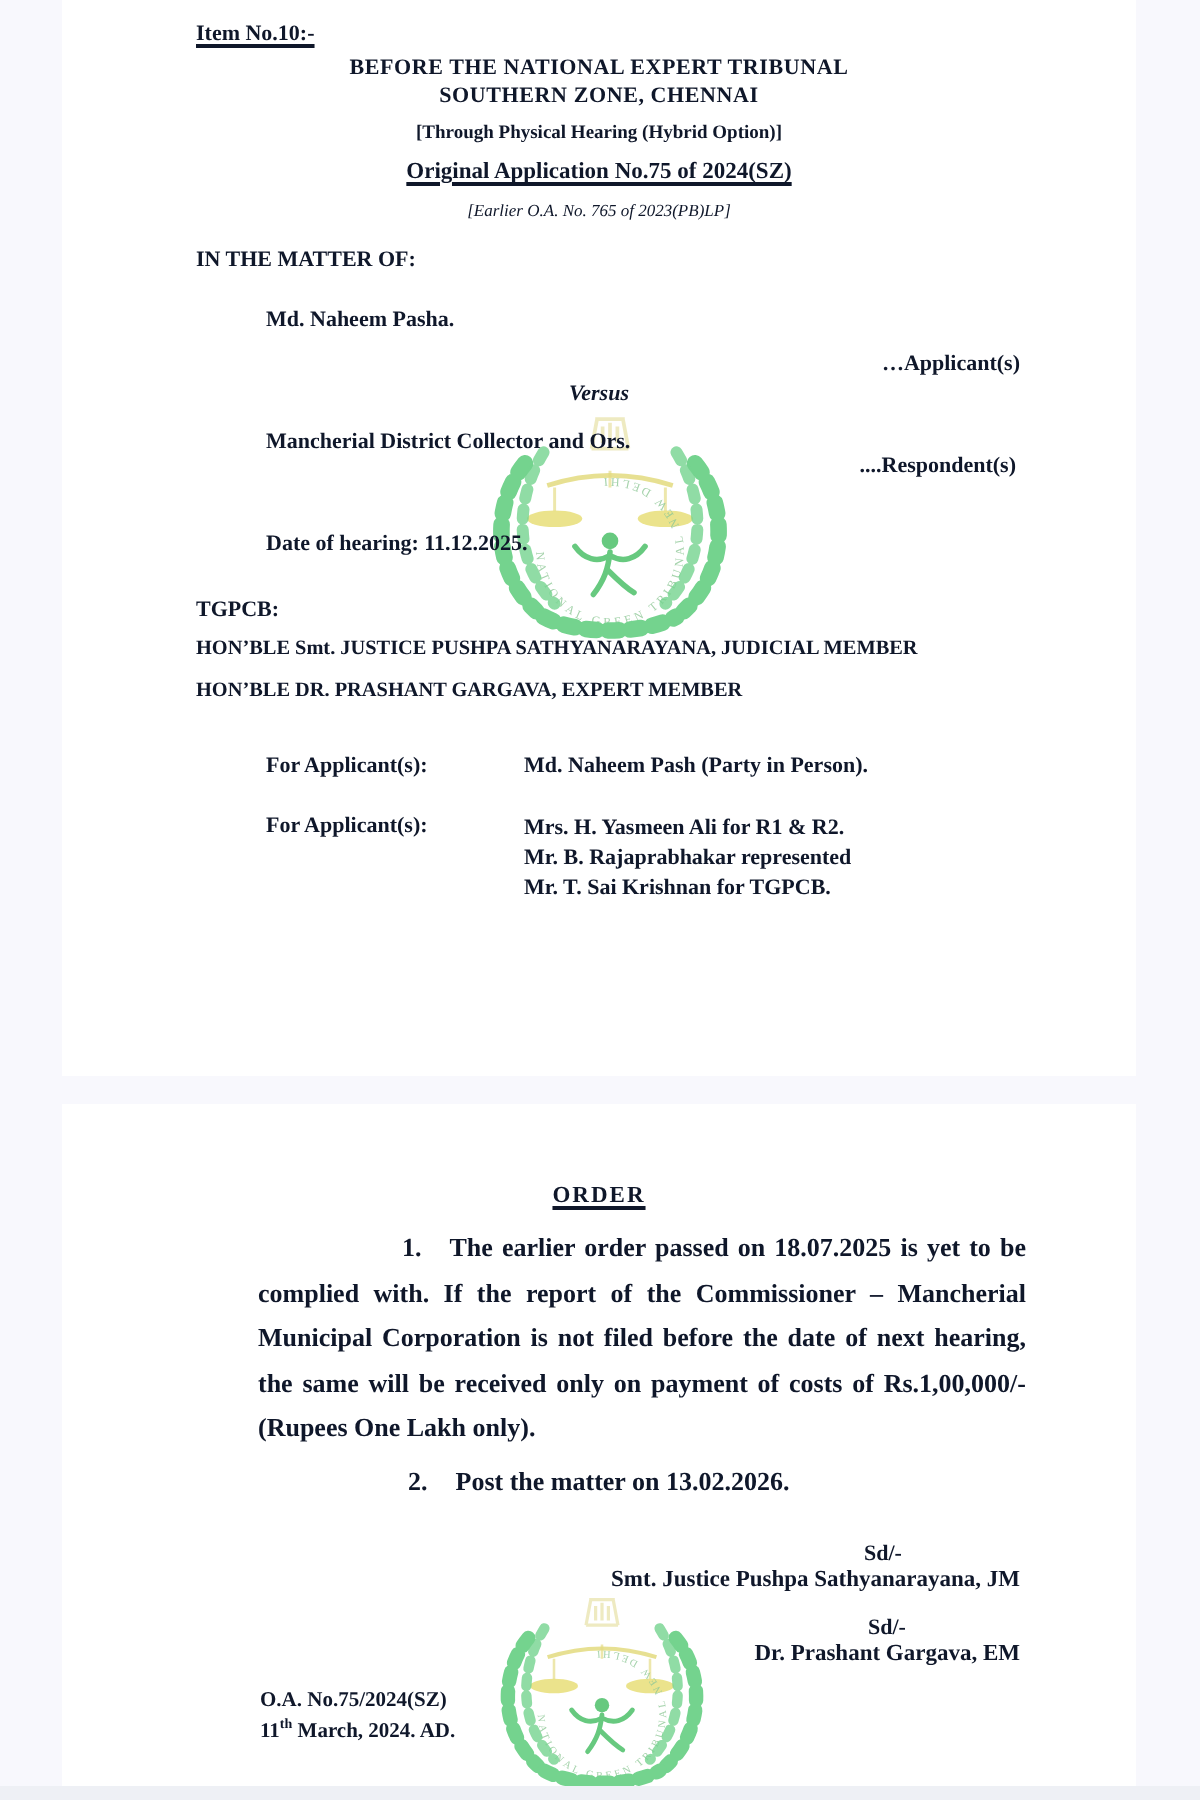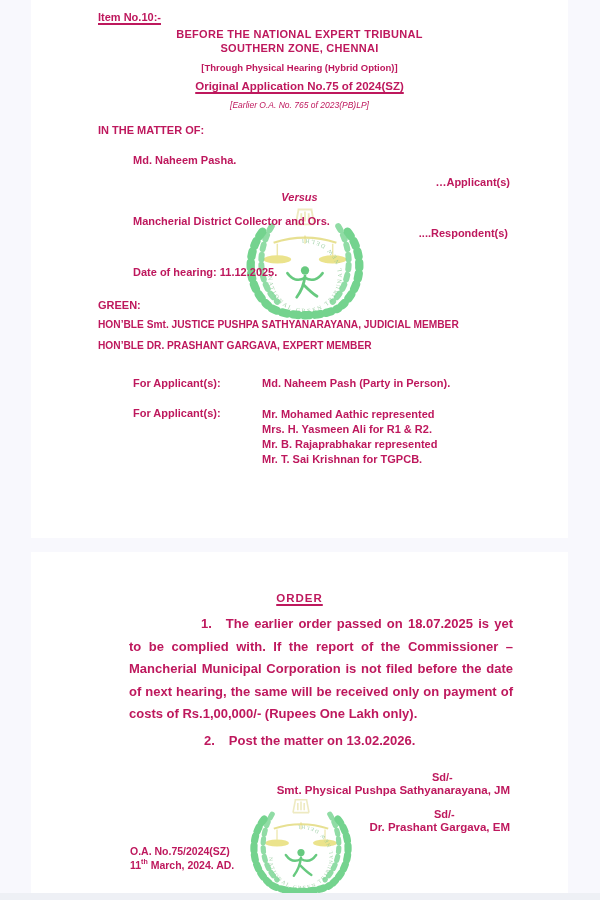--- a/index.html
+++ b/index.html
@@ -1,17 +1,17 @@
 <!DOCTYPE html>
 <html><head>
 <meta charset="utf-8">
 <style>
   html,body{margin:0;padding:0;background:#f8f8fd;}
   #stage{position:relative;width:600px;height:900px;background:#f8f8fd;overflow:hidden;
-         font-family:Liberation Sans, sans-serif;color:#be185d;}
+         font-family:Liberation Serif, serif;color:#0f172a;}
   .page{position:absolute;left:31px;width:537px;background:#ffffff;overflow:hidden;}
   #page1{top:0;height:538px;}
   #page2{top:552px;height:341px;}
   #bottom-strip{position:absolute;left:0;top:893px;width:600px;height:7px;background:#eef0f5;}
   .abs{position:absolute;}
   .b{font-weight:bold;}
   .ctr{left:0;width:100%;text-align:center;}
   .u{text-decoration:underline;text-decoration-thickness:1.5px;text-underline-offset:2px;}
   .fs11{font-size:11px;}
   .wm{position:absolute;z-index:0;}
@@ -86,30 +86,29 @@
     <div class="abs txt b fs11" style="right:58px;top:176px">…Applicant(s)</div>
 
     <div class="abs txt ctr b fs11" style="top:191px;font-style:italic">Versus</div>
 
     <div class="abs txt b fs11" style="left:102px;top:215px">Mancherial District Collector and Ors.</div>
 
     <div class="abs txt b fs11" style="right:60px;top:227px">....Respondent(s)</div>
 
     <div class="abs txt b fs11" style="left:102px;top:266px">Date of hearing: 11.12.2025.</div>
 
-    <div class="abs txt b fs11" style="left:67px;top:299px">GREEN:</div>
+    <div class="abs txt b fs11" style="left:67px;top:299px">TGPCB:</div>
     <div class="abs txt b" style="left:67px;top:319px;font-size:10.2px">HON’BLE Smt. JUSTICE PUSHPA SATHYANARAYANA, JUDICIAL MEMBER</div>
     <div class="abs txt b" style="left:67px;top:340px;font-size:10.2px">HON’BLE DR. PRASHANT GARGAVA, EXPERT MEMBER</div>
 
     <div class="abs txt b fs11" style="left:102px;top:377px">For Applicant(s):</div>
     <div class="abs txt b fs11" style="left:231px;top:377px">Md. Naheem Pash (Party in Person).</div>
 
     <div class="abs txt b fs11" style="left:102px;top:407px">For Applicant(s):</div>
     <div class="abs b fs11" style="left:231px;top:407px;line-height:15px;z-index:1">
-      <div>Mr. Mohamed Aathic represented</div>
       <div>Mrs. H. Yasmeen Ali for R1 &amp; R2.</div>
       <div>Mr. B. Rajaprabhakar represented</div>
       <div>Mr. T. Sai Krishnan for TGPCB.</div>
     </div>
 
   </div>
 
   <div class="page" id="page2">
     <svg class="wm" style="left:196px;top:243px" width="148" height="104" viewBox="0 0 160 130">
       <use href="#ngt"></use>
@@ -119,21 +118,21 @@
 
     <p class="abs para b" style="left:98px;top:61px;width:384px;font-size:13px;line-height:22.5px;text-indent:72px">
       <span class="pnum">1.</span><span>The earlier order passed on 18.07.2025 is yet to be complied with.  If the report of the Commissioner – Mancherial Municipal Corporation is not filed before the date of next hearing, the same will be received only on payment of costs of Rs.1,00,000/- (Rupees One Lakh only).</span>
     </p>
 
     <div class="abs txt b" style="left:173px;top:181px;font-size:13px">
       <span class="pnum">2.</span><span>Post the matter on </span><span>13.02.2026.</span>
     </div>
 
     <div class="abs txt b fs11" style="left:401px;top:219px">Sd/-</div>
-    <div class="abs txt b" style="right:58px;top:232px;font-size:11.5px">Smt.  Physical Pushpa Sathyanarayana, JM</div>
+    <div class="abs txt b" style="right:58px;top:232px;font-size:11.5px">Smt.  Justice Pushpa Sathyanarayana, JM</div>
 
     <div class="abs txt b fs11" style="left:403px;top:256px">Sd/-</div>
     <div class="abs txt b" style="right:58px;top:269px;font-size:11.5px">Dr. Prashant Gargava, EM</div>
 
     <div class="abs txt b" style="left:99px;top:293px;font-size:10.5px">O.A. No.75/2024(SZ)</div>
     <div class="abs txt b" style="left:99px;top:306px;font-size:10.5px">
       <span>11</span><sup>th</sup><span> March, 2024. AD.</span>
     </div>
   </div>
 

